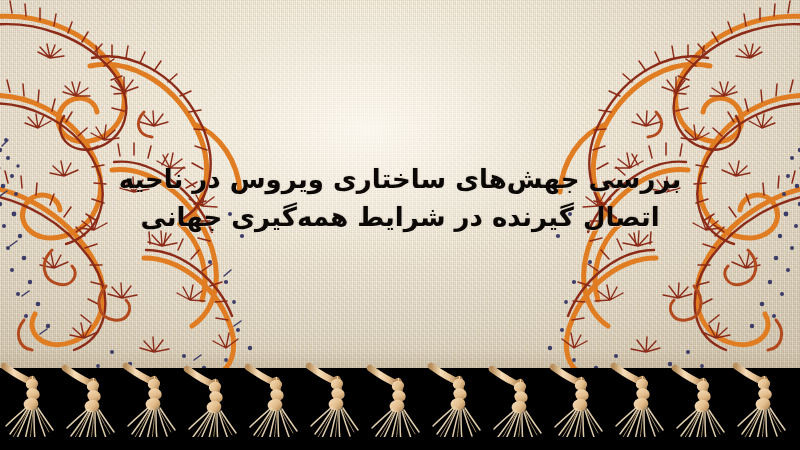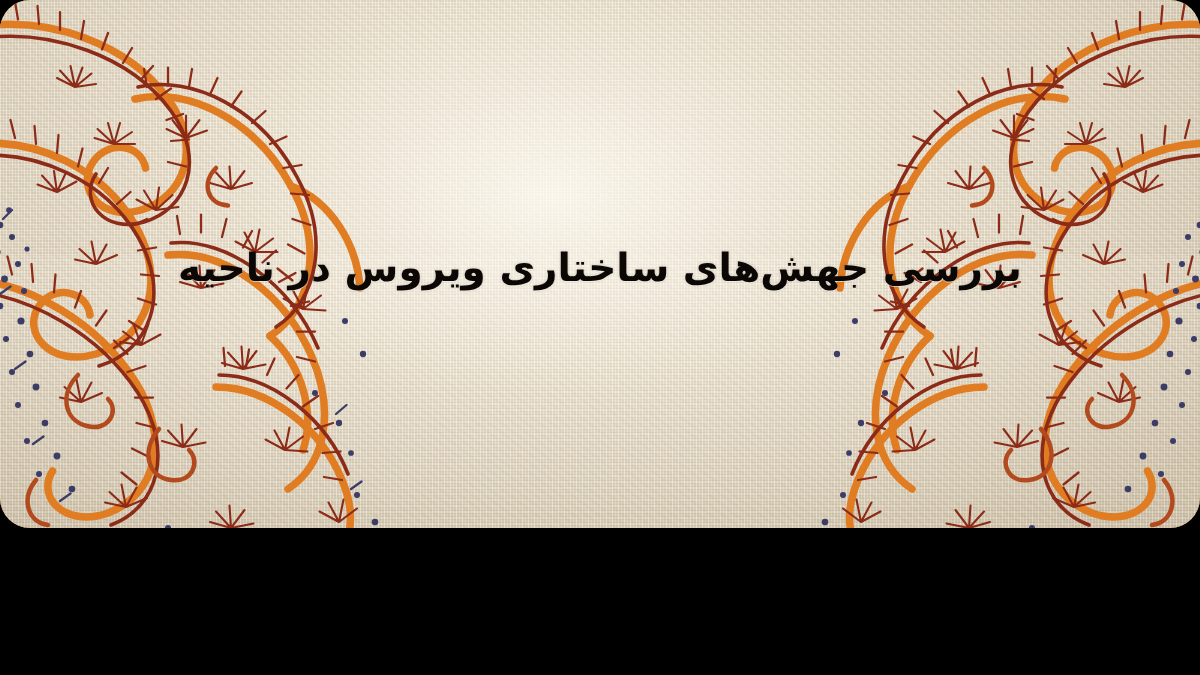--- a/index.html
+++ b/index.html
@@ -1,23 +1,22 @@
 <!DOCTYPE html>
 <html lang="fa" dir="rtl"><head>
 <meta charset="utf-8">
 <title>Persian Textile Title Card</title>
 <style>
   html,body{margin:0;padding:0;background:#000;}
   #stage{
     position:relative;
-    width:800px;height:352px;
+    width:800px;height:437px;
     overflow:hidden;
-    background:#a16207;
+    background:#15803d;
     font-family:"DejaVu Sans","Liberation Sans",sans-serif;
-    border-radius:20px;
   }
 
   
   .fabric{
     position:absolute;
     left:0;top:0;width:800px;height:382px;
     background-color:#e4d8c2;
     background-image:
       
       radial-gradient(ellipse 520px 300px at 46% 34%, rgba(255,252,244,0.85) 0%, rgba(250,244,230,0.35) 45%, rgba(196,182,158,0.30) 100%),
@@ -345,20 +344,21 @@
           <circle cx="232" cy="282" r="2.1"></circle>
           <circle cx="240" cy="302" r="1.9"></circle>
         <circle cx="236" cy="214" r="2"></circle>
           <circle cx="248" cy="236" r="2.1"></circle>
       </g>
     </svg>
   </div>
 
   <div class="title-block">
     <span class="title-line">بررسی جهش‌های ساختاری ویروس در ناحیه</span>
+    <span class="title-line">اتصال گیرنده در شرایط همه‌گیری جهانی</span>
   </div>
 
   <div class="fringe">
     <svg viewBox="0 0 800 120" preserveAspectRatio="none" aria-hidden="true">
       <defs>
         <linearGradient id="cordg" x1="0" y1="0" x2="1" y2="0">
           <stop offset="0%" stop-color="#b88f5c"></stop>
           <stop offset="35%" stop-color="#f6ddb8"></stop>
           <stop offset="65%" stop-color="#e6c294"></stop>
           <stop offset="100%" stop-color="#a87f50"></stop>

